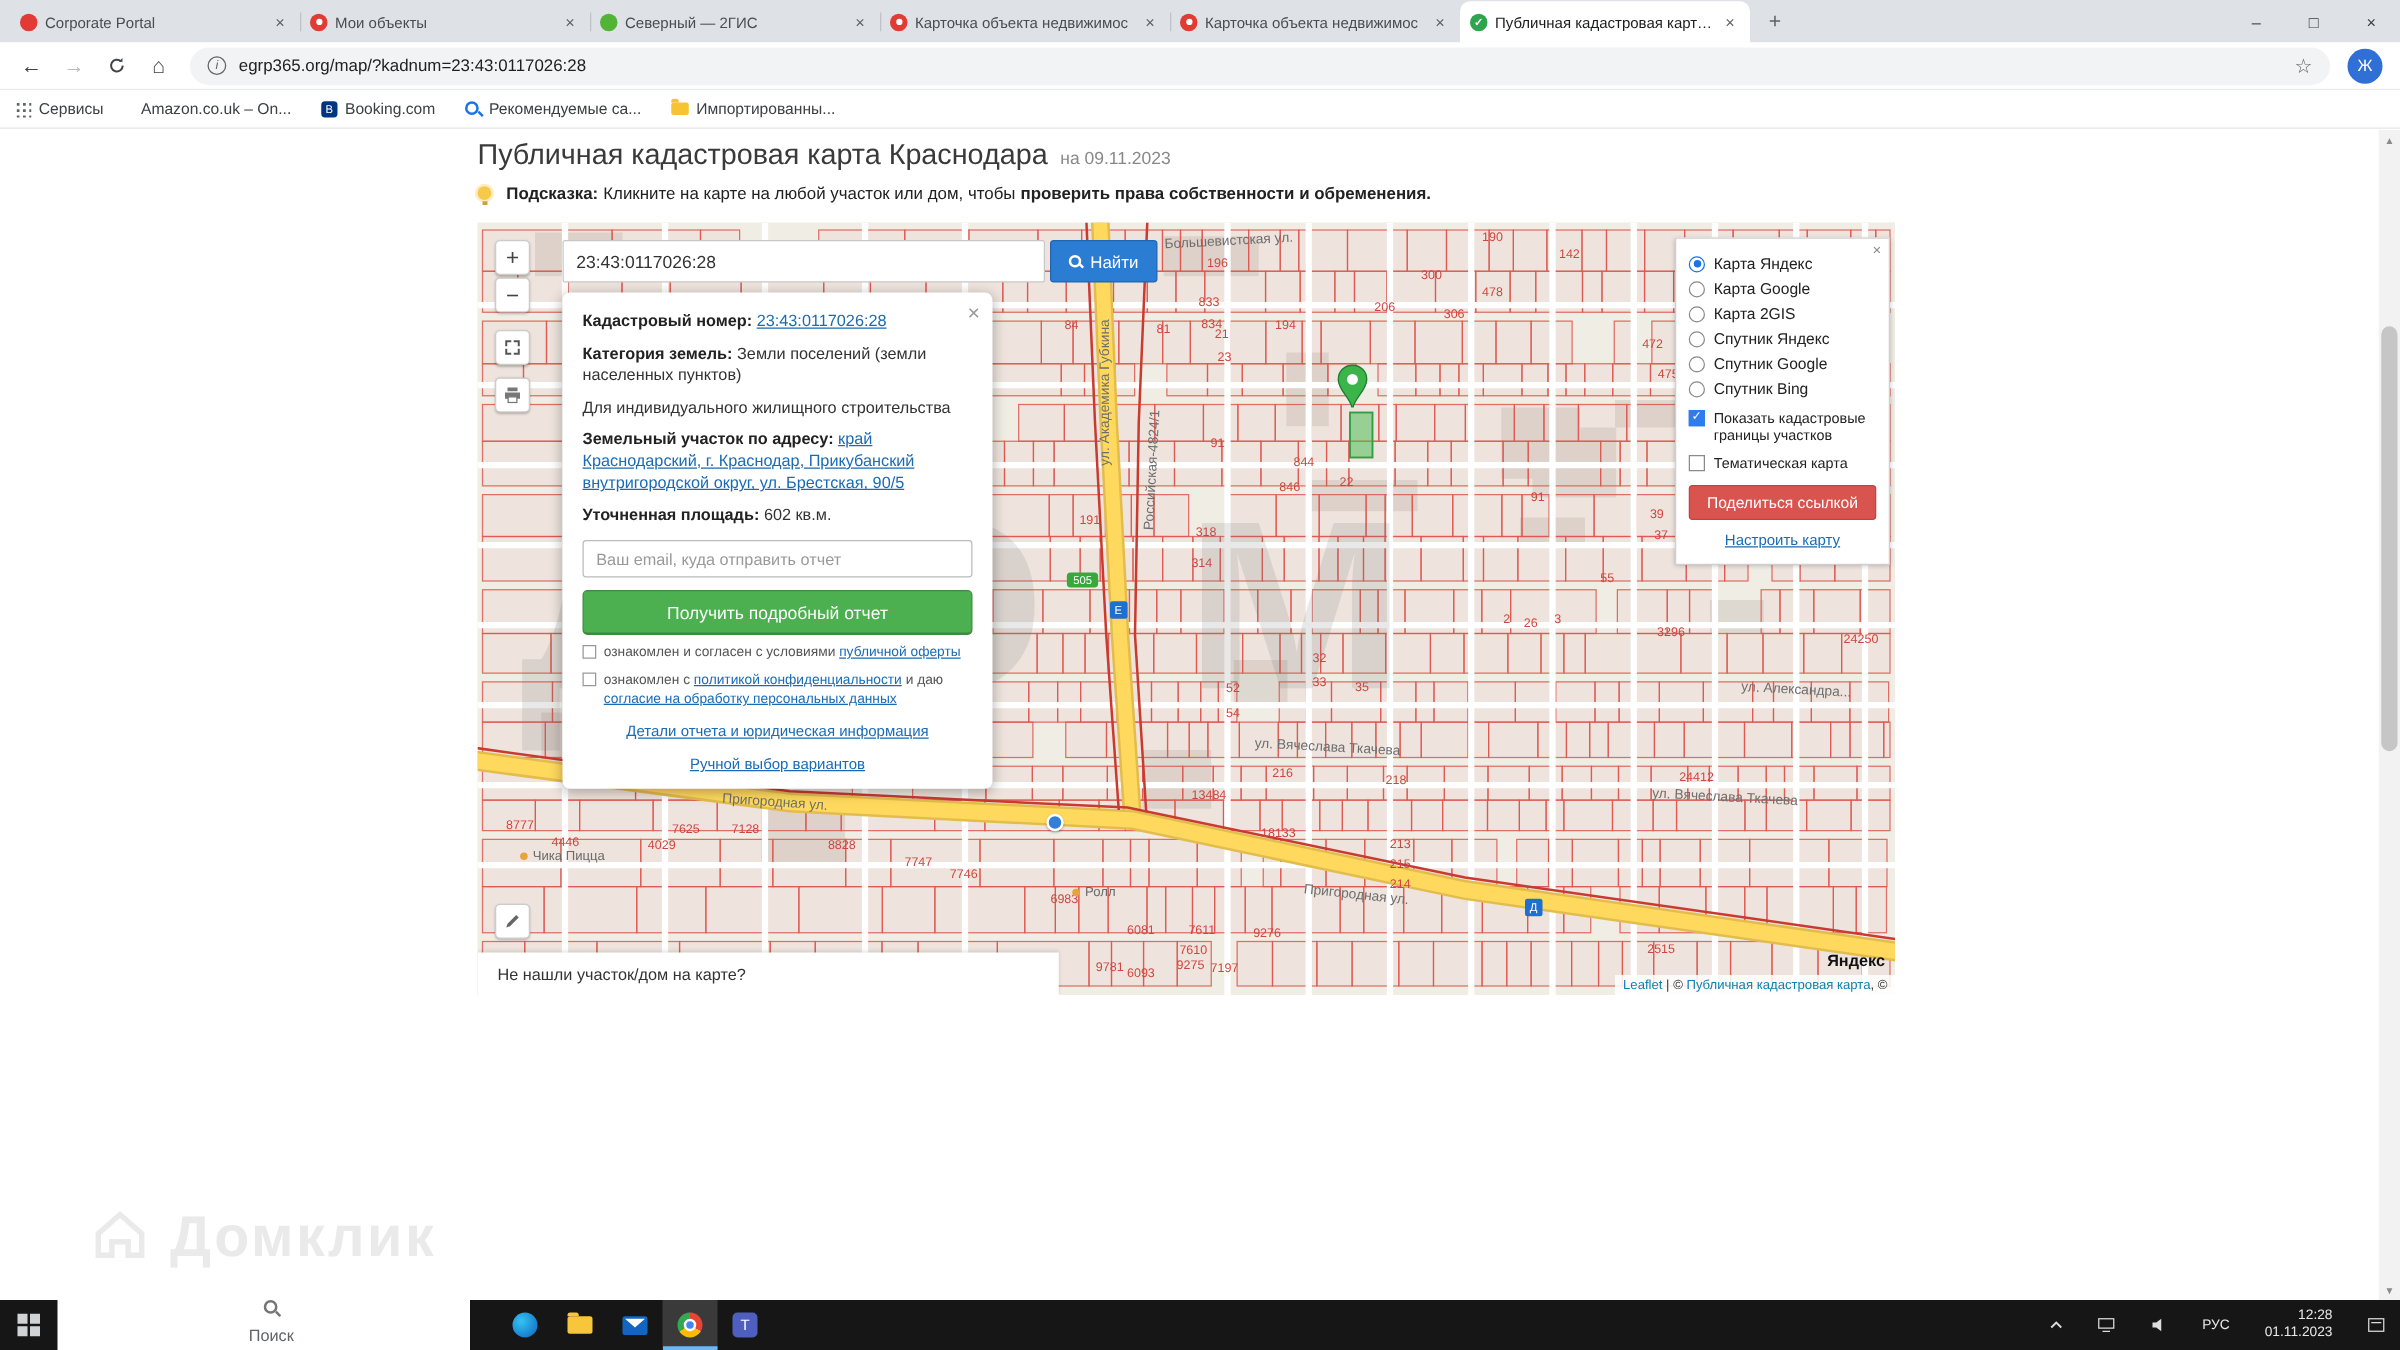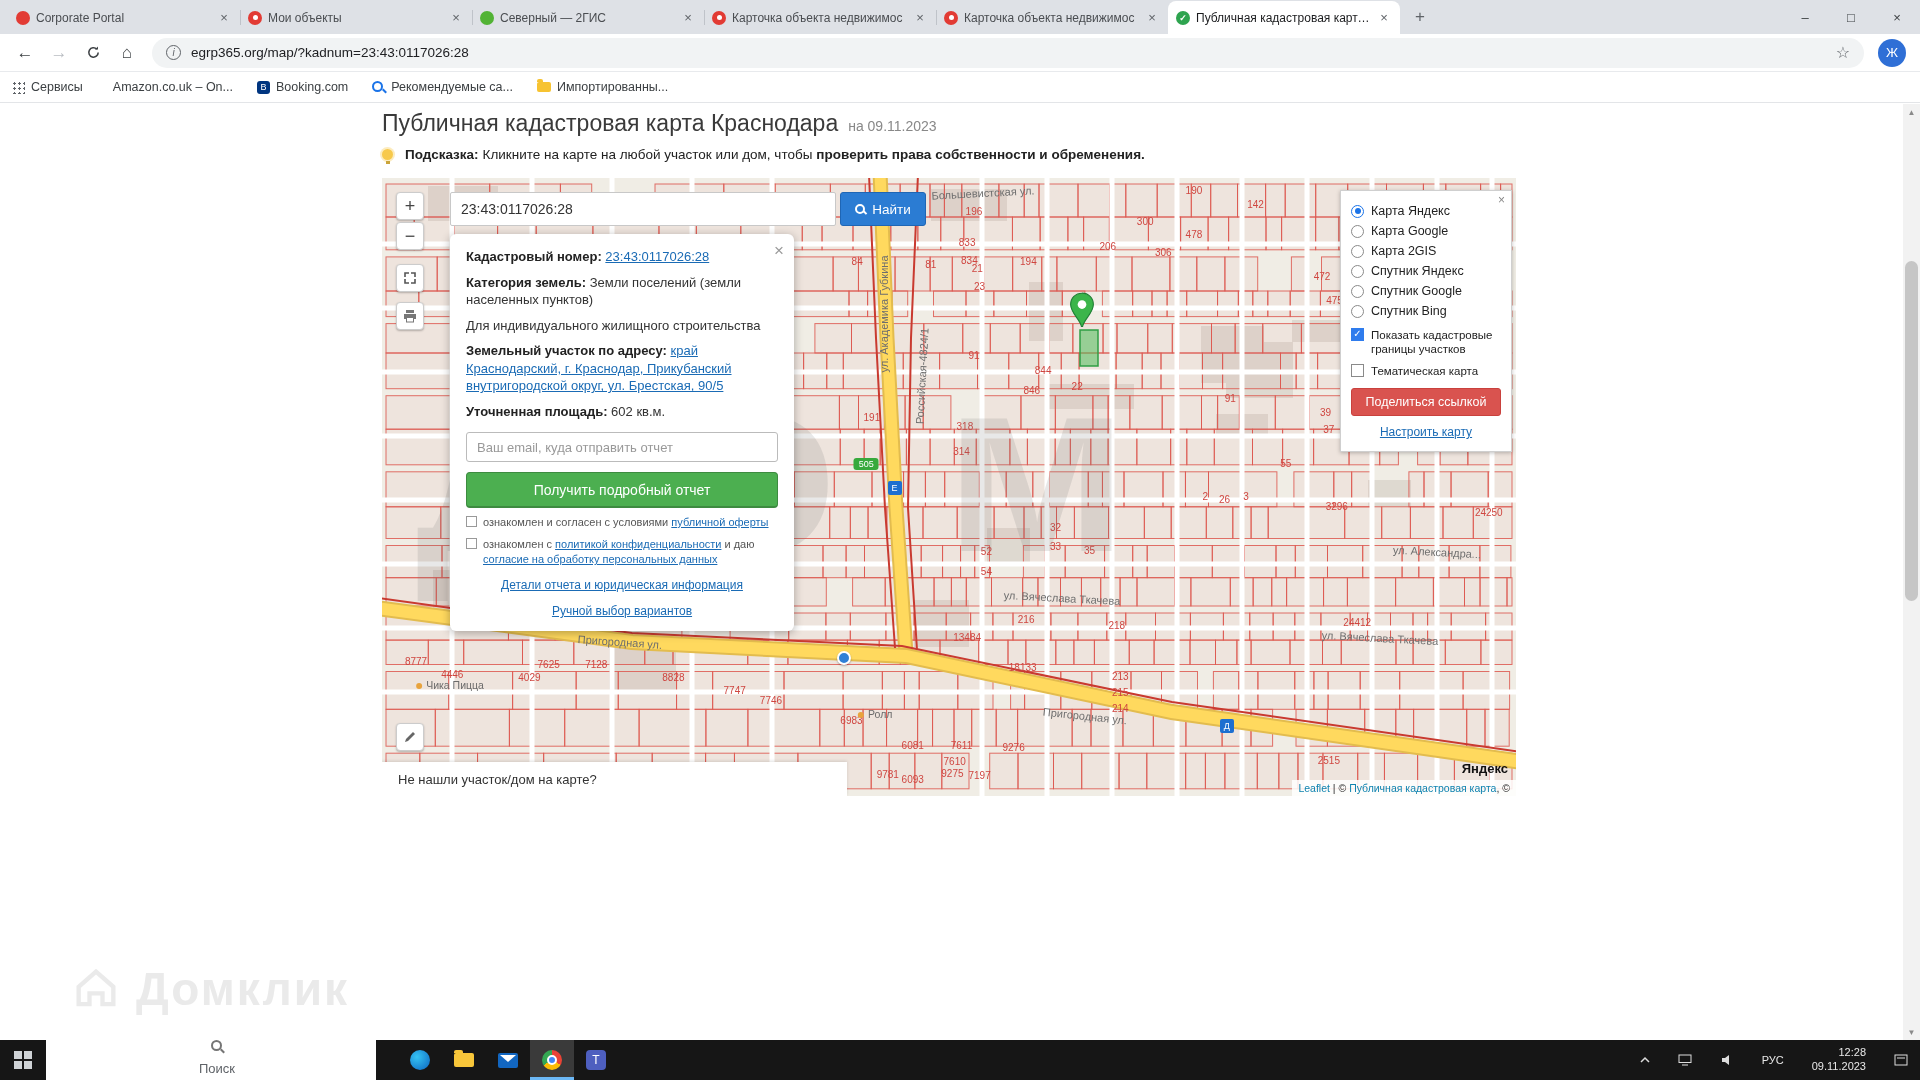--- a/index.html
+++ b/index.html
@@ -1107,21 +1107,21 @@
       <svg width="14" height="12">
           <rect x="1" y="1" width="12" height="7.5" fill="none" stroke="#ddd"></rect>
           <line x1="4" y1="11" x2="10" y2="11" stroke="#ddd"></line>
         </svg>
       <svg width="14" height="12">
           <path d="M2 4h3l4-3v10L5 8H2z" fill="#ddd"></path>
         </svg>
       <span>РУС</span>
       <div class="clock">
         <span>12:28</span>
-        <span>09.11.2023</span>
+        <span>01.11.2023</span>
       </div>
       <svg width="14" height="12">
           <rect x="1" y="1" width="12" height="10" fill="none" stroke="#ddd"></rect>
           <line x1="3" y1="4" x2="11" y2="4" stroke="#ddd"></line>
         </svg>
     </div>
   </div>
 </div>
 
 </body></html>

